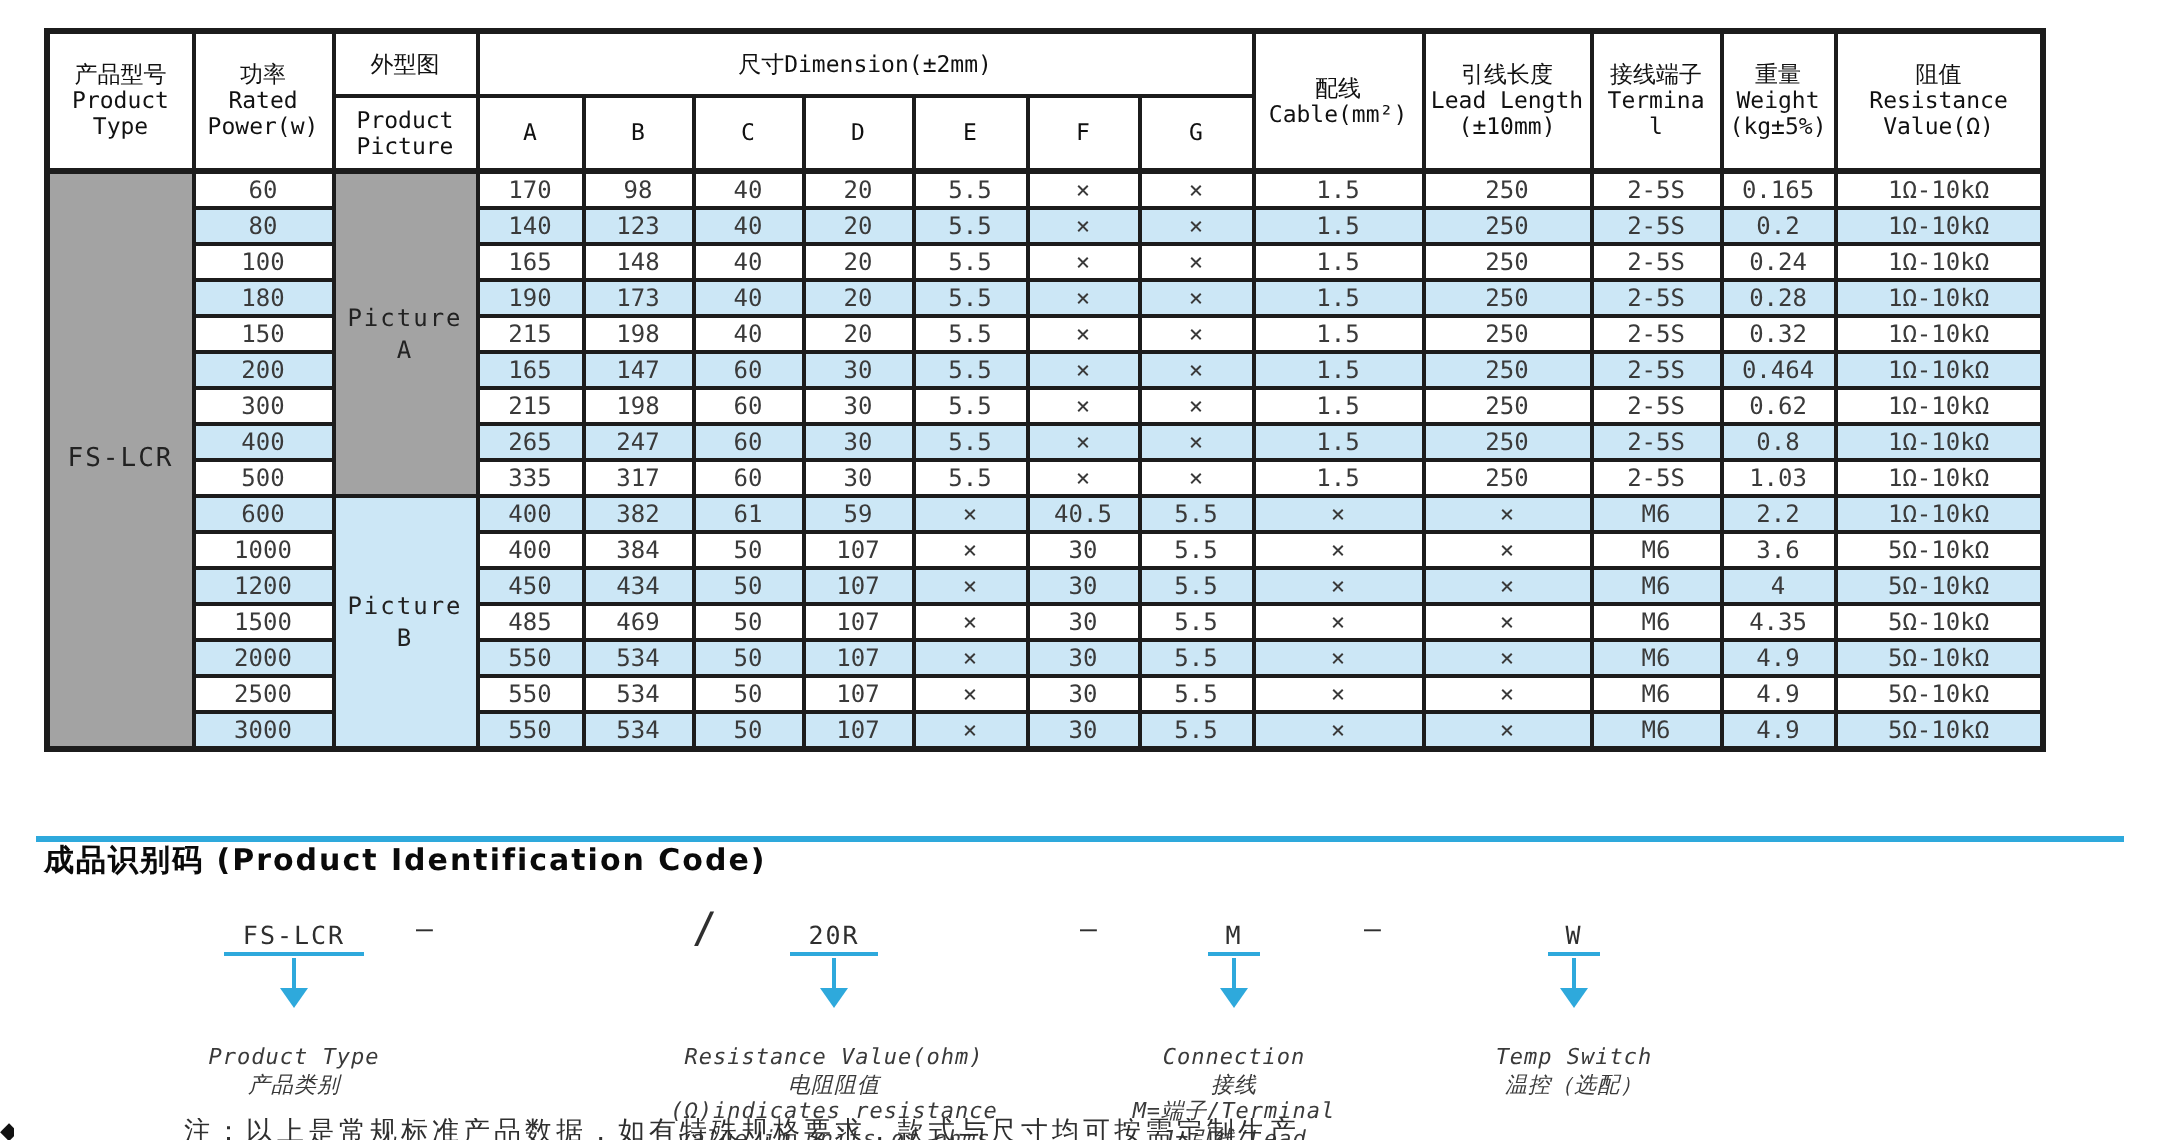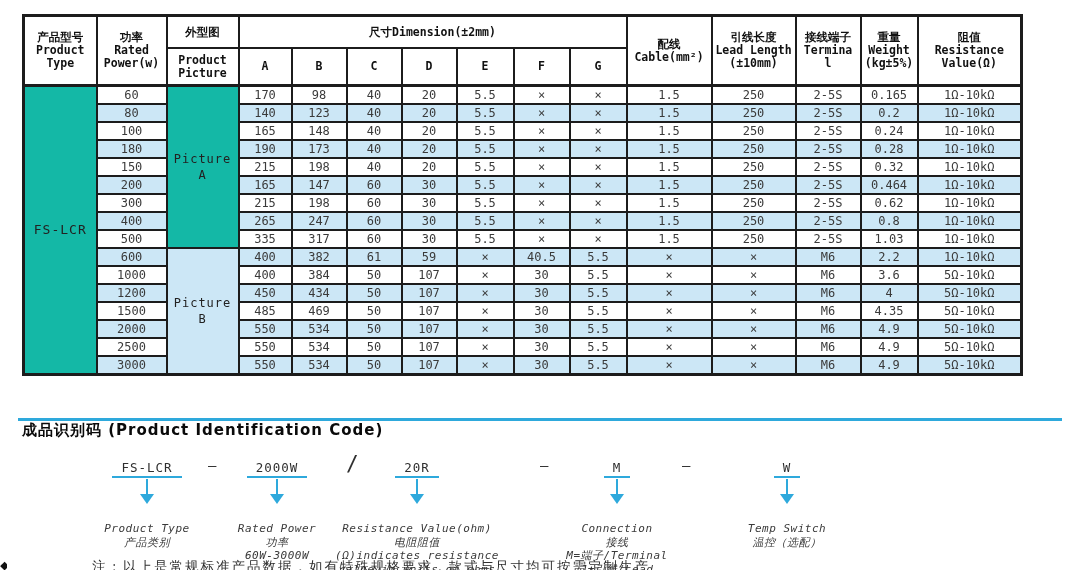--- a/index.html
+++ b/index.html
@@ -5,29 +5,29 @@
   html,body{margin:0;padding:0;background:#fff;}
   #page{position:relative;width:1081px;height:570px;background:#ffffff;overflow:hidden;
         font-family:"DejaVu Sans Mono","Liberation Mono",monospace;color:#2f2f2f;}
 
   
   #spec-table{position:absolute;left:22px;top:14px;width:998px;
               border-collapse:collapse;table-layout:fixed;
               border:3px solid #1c1c1c;}
   #spec-table th,#spec-table td{border:2px solid #1c1c1c;text-align:center;vertical-align:middle;
               padding:0;overflow:hidden;}
-  #spec-table thead th{white-space:pre-line;font-weight:bold;color:#111;
+  #spec-table thead th{white-space:pre-line;font-weight:normal;color:#111;
               font-size:11.5px;line-height:13px;}
   #spec-table thead tr.h1 th{height:30px;}
   #spec-table thead tr.h2 th{height:35px;}
   #spec-table thead{border-bottom:3px solid #1c1c1c;}
   #spec-table tbody td{height:16px;line-height:16px;font-size:12px;color:#3a3a3a;
               background:#ffffff;}
   #spec-table tbody tr.stripe td{background:#cce7f6;}
-  #spec-table tbody td.merged{background:#14b8a6;color:#222;}
+  #spec-table tbody td.merged{background:#a3a3a3;color:#222;}
   #spec-table tbody td.model-cell{font-size:13px;letter-spacing:1px;}
   #spec-table tbody td.picture-cell{font-size:12px;letter-spacing:1px;}
 
   
   #section-rule{position:absolute;left:18px;top:418px;width:1044px;height:3px;background:#2ea9dc;}
   #section-title{position:absolute;left:22px;top:421px;font-family:"DejaVu Sans","Liberation Sans",sans-serif;
               font-weight:bold;font-size:15px;letter-spacing:1px;color:#0a0a0a;white-space:nowrap;}
 
   .code-part{position:absolute;top:457px;width:260px;text-align:center;}
   .code-token{display:inline-block;font-size:12.5px;letter-spacing:1px;color:#2f2f2f;
@@ -356,28 +356,20 @@
   <div id="section-rule"></div>
   <div id="section-title">成品识别码 (Product Identification Code)</div>
 
   <div class="code-part" style="left:17px;">
     <span class="code-token">FS-LCR</span>
     <div class="arrow-stem"></div>
     <div class="arrow-head"></div>
     <div class="code-label">Product Type
 产品类别</div>
   </div>
-  <div class="code-part" style="left:147px;">
-    <span class="code-token">2000W</span>
-    <div class="arrow-stem"></div>
-    <div class="arrow-head"></div>
-    <div class="code-label">Rated Power
-功率
-60W-3000W</div>
-  </div>
   <div class="code-part" style="left:287px;">
     <span class="code-token">20R</span>
     <div class="arrow-stem"></div>
     <div class="arrow-head"></div>
     <div class="code-label">Resistance Value(ohm)
 电阻阻值
 (Ω)indicates resistance
 value im units of ohms</div>
   </div>
   <div class="code-part" style="left:487px;">

